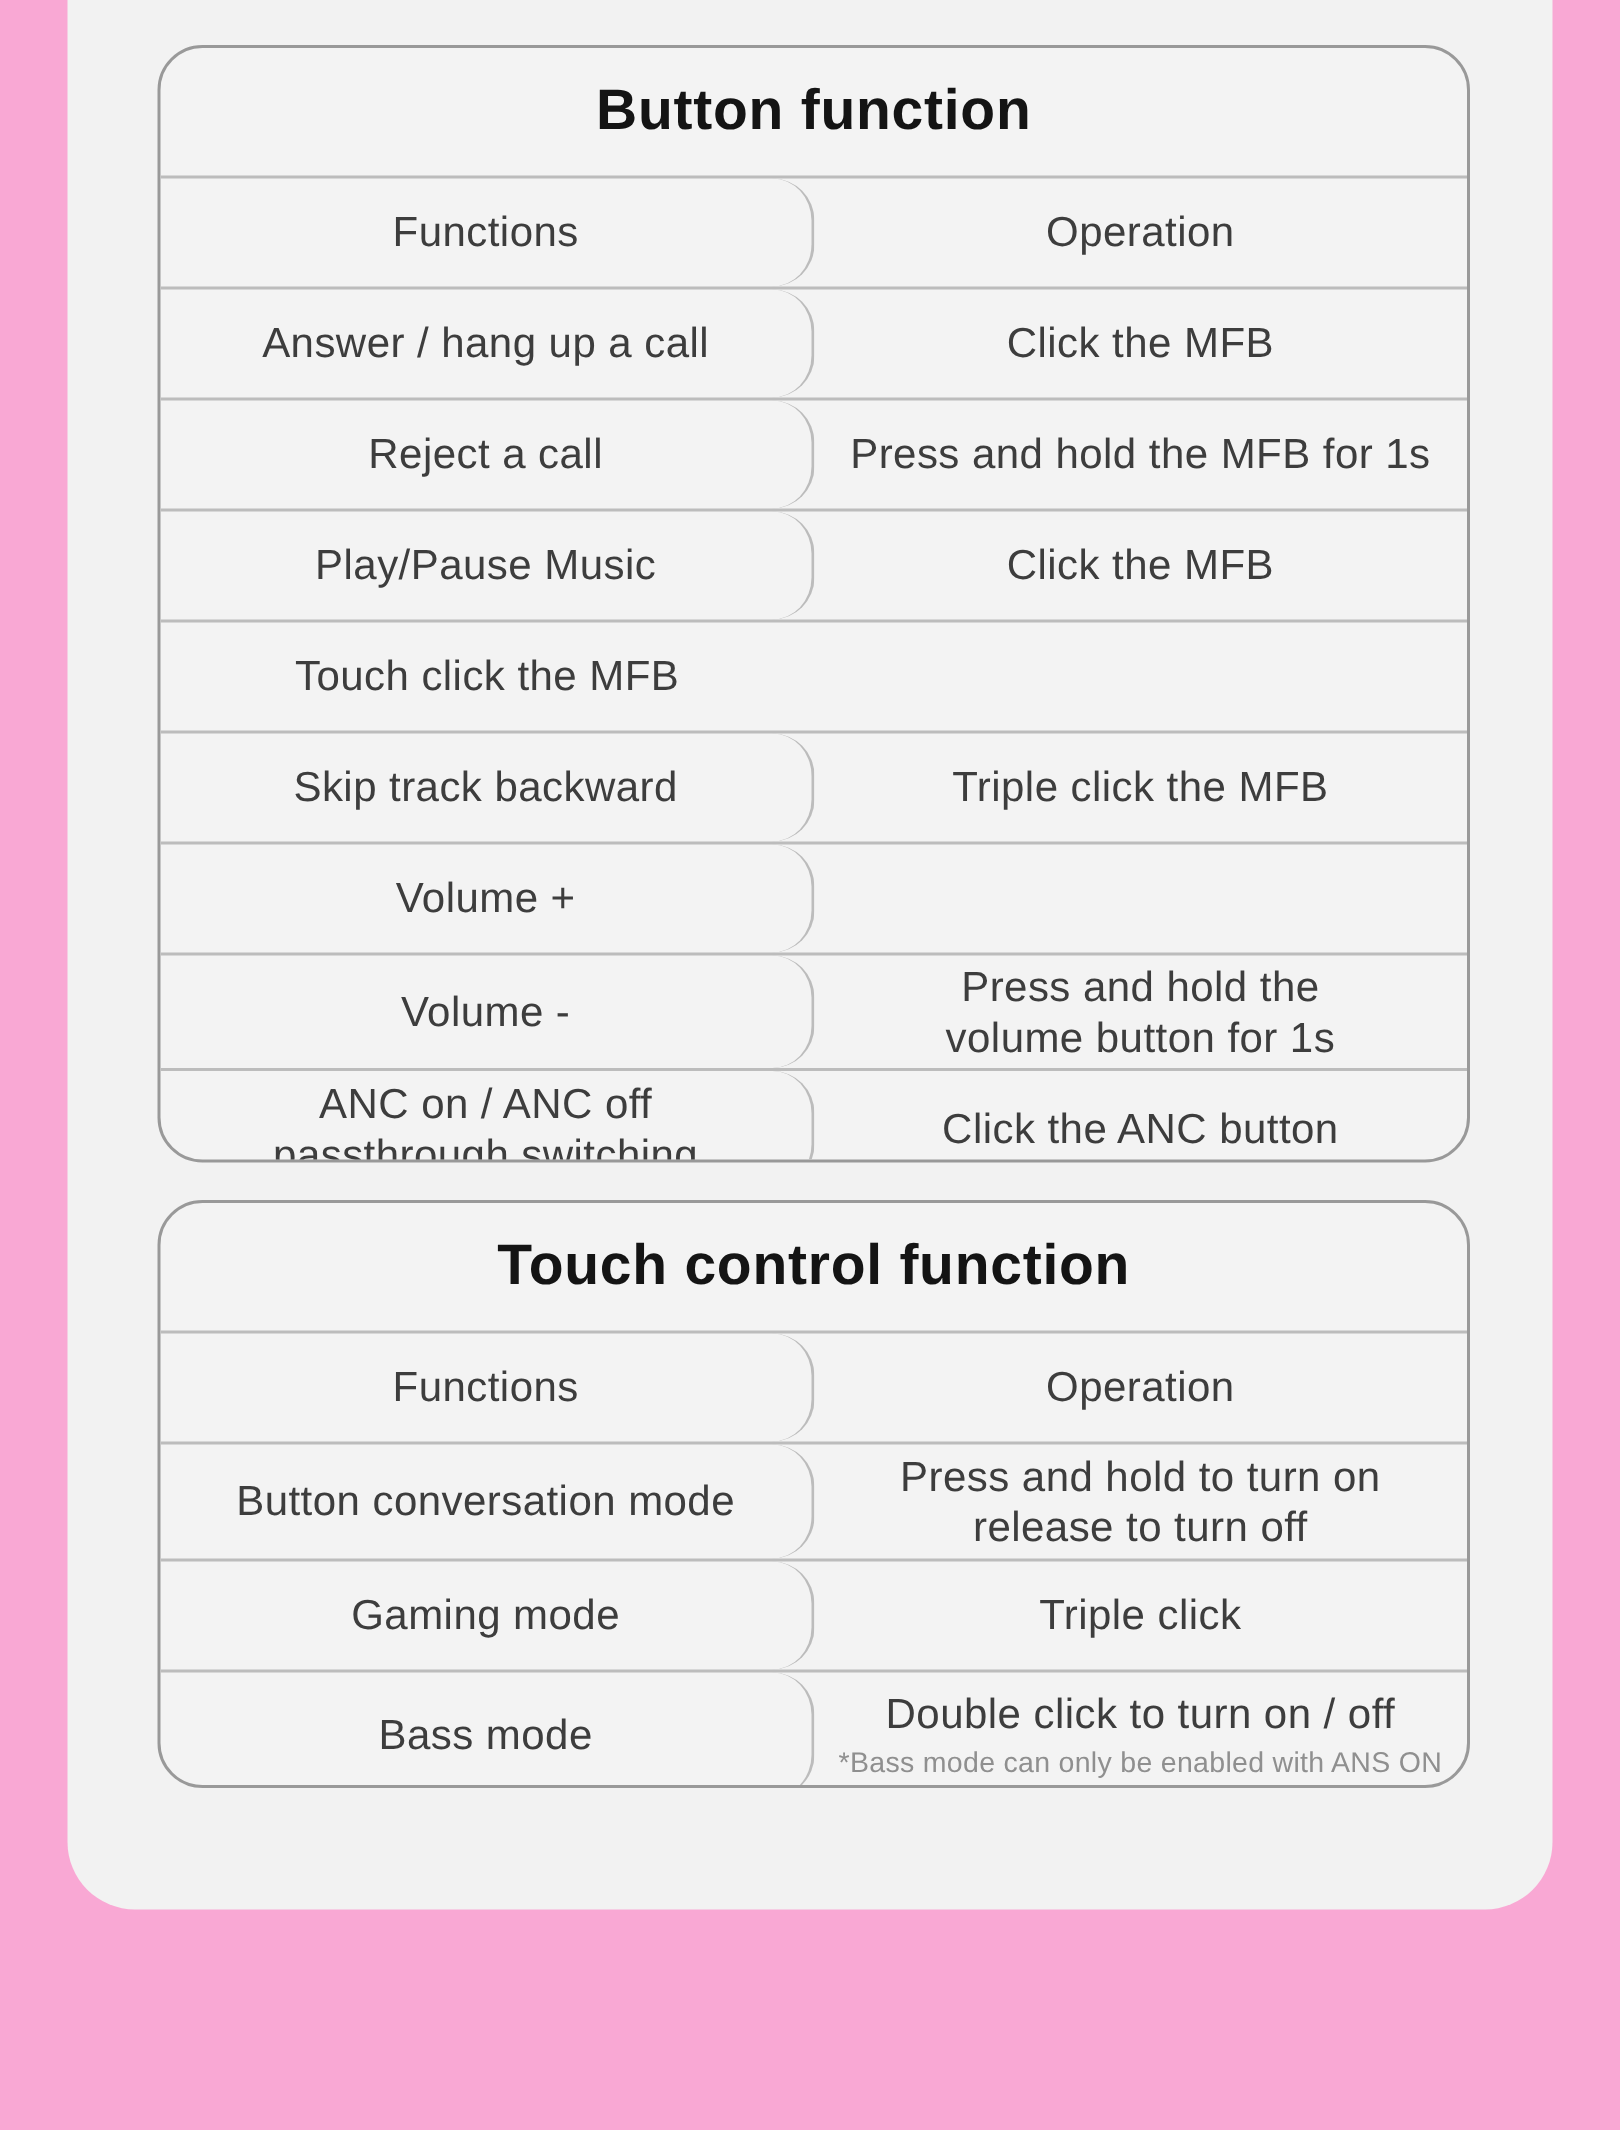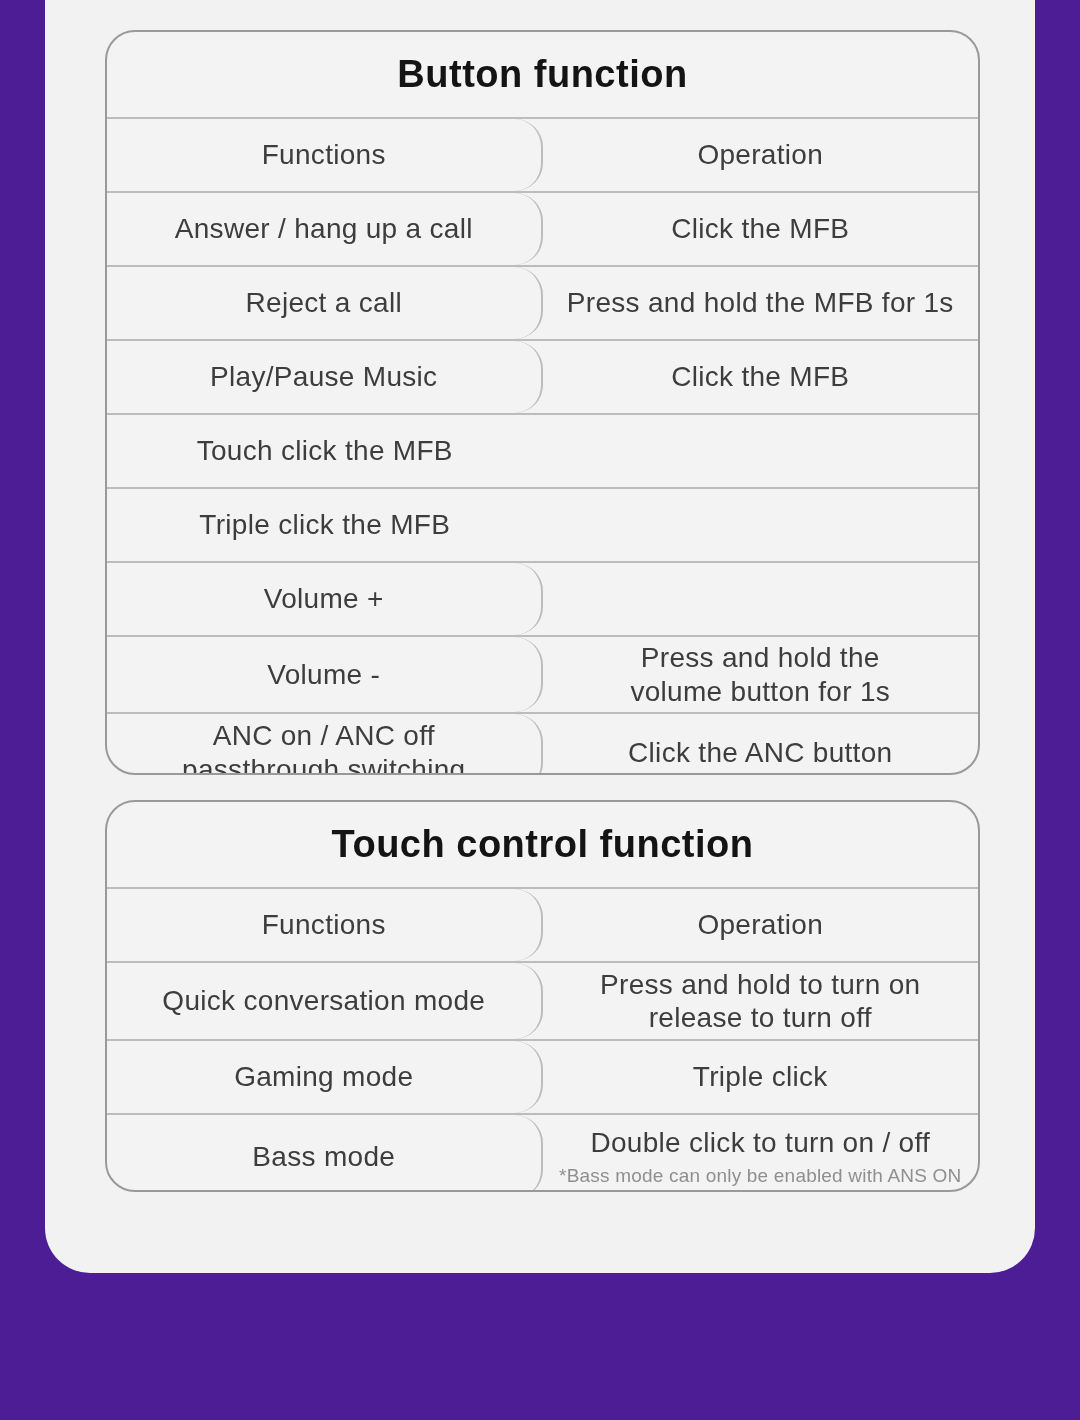--- a/index.html
+++ b/index.html
@@ -4,21 +4,21 @@
 <style>
   html, body {
     margin: 0;
     padding: 0;
     background: #ffffff;
   }
   .stage {
     position: relative;
     width: 1080px;
     height: 1420px;
-    background: #4c1d95;
+    background: #f9a8d4;
     overflow: hidden;
     font-family: "Liberation Sans", "DejaVu Sans", sans-serif;
   }
   .panel {
     position: absolute;
     left: 45px;
     top: -45px;
     width: 990px;
     height: 1318px;
     background: #f2f2f2;
@@ -113,20 +113,21 @@
       <div class="t-cell right">Press and hold the MFB for 1s</div>
     </div>
     <div class="t-row h-72">
       <div class="t-cell left">Play/Pause Music</div>
       <div class="t-cell right">Click the MFB</div>
     </div>
     <div class="t-row h-72">
       <div class="t-cell right">Touch click the MFB</div>
     </div>
     <div class="t-row h-72">
+      <div class="t-cell left">Skip track backward</div>
       <div class="t-cell right">Triple click the MFB</div>
     </div>
     <div class="t-row h-72">
       <div class="t-cell left">Volume +</div>
     </div>
     <div class="t-row h-75">
       <div class="t-cell left">Volume -</div>
       <div class="t-cell right">Press and hold the
 volume button for 1s</div>
     </div>
@@ -139,21 +140,21 @@
 
   <div class="card card-2">
     <div class="card-title-row">
       <div class="card-title">Touch control function</div>
     </div>
     <div class="t-row h-72">
       <div class="t-cell left">Functions</div>
       <div class="t-cell right">Operation</div>
     </div>
     <div class="t-row h-76">
-      <div class="t-cell left">Quick conversation mode</div>
+      <div class="t-cell left">Button conversation mode</div>
       <div class="t-cell right">Press and hold to turn on
 release to turn off</div>
     </div>
     <div class="t-row h-72">
       <div class="t-cell left">Gaming mode</div>
       <div class="t-cell right">Triple click</div>
     </div>
     <div class="t-row h-83">
       <div class="t-cell left">Bass mode</div>
       <div class="t-cell right">

